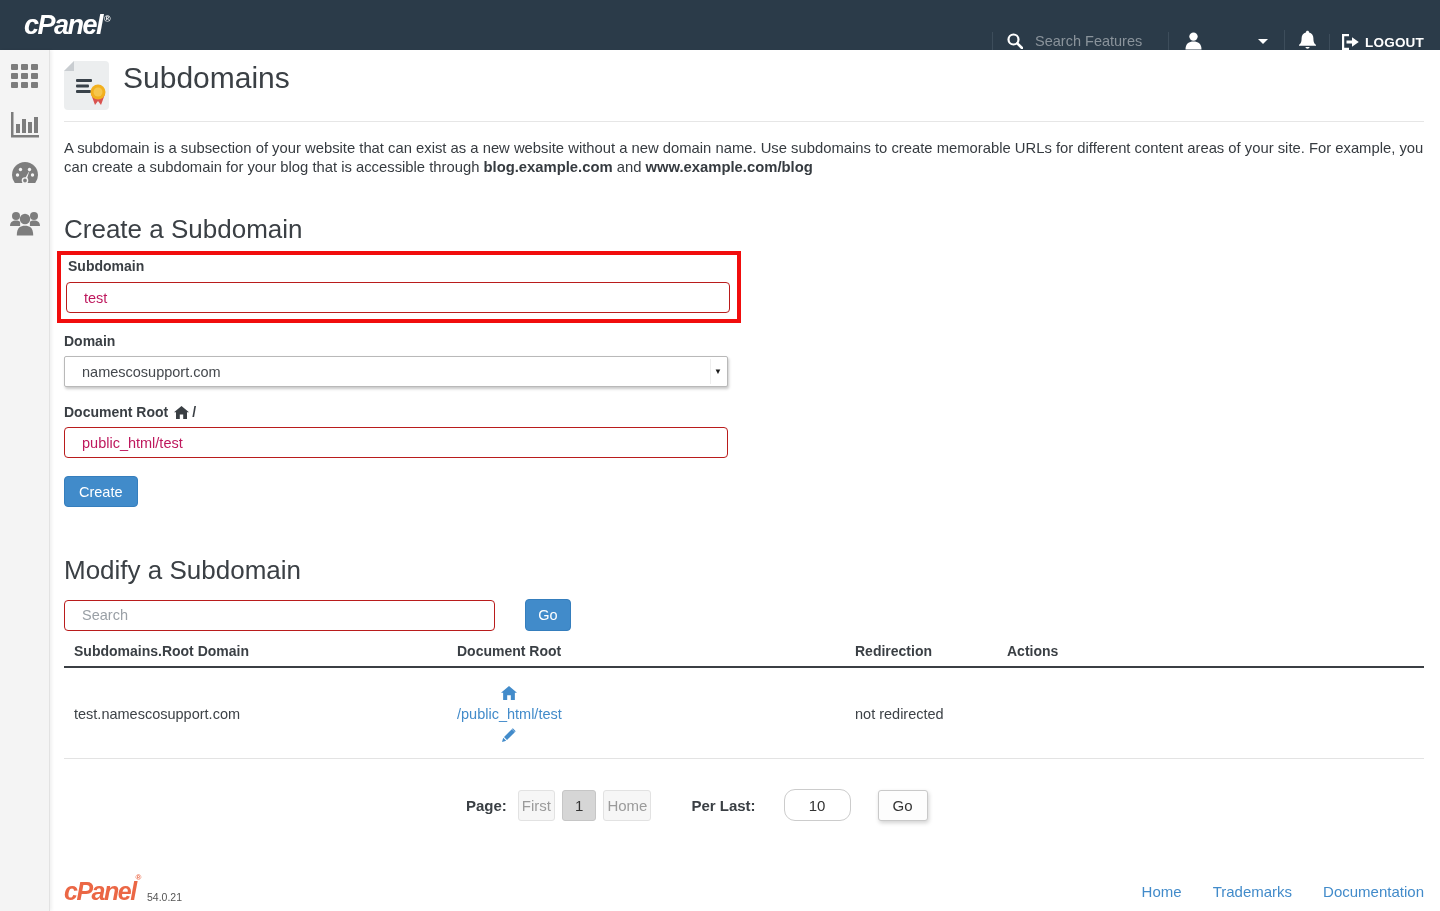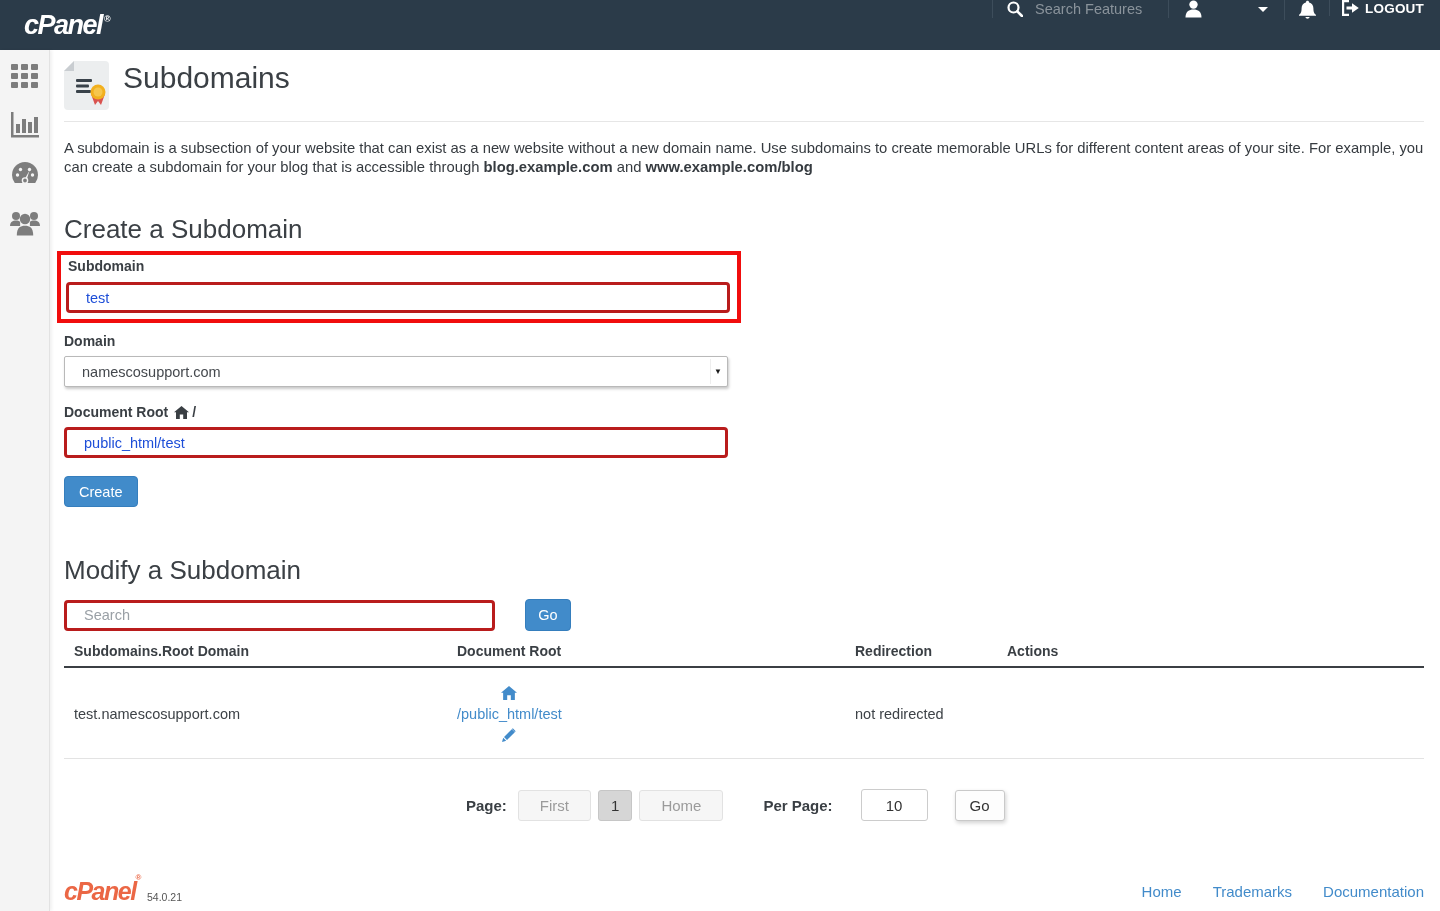--- a/index.html
+++ b/index.html
@@ -12,21 +12,21 @@
 
   
   .navbar {
     height:50px; background:#2b3b49; display:flex; align-items:stretch; color:#fff;
   }
   .brand {
     margin-left:24px; display:flex; align-items:center;
     font-size:27px; font-style:italic; font-weight:bold; letter-spacing:-1.5px;
   }
   .brand sup { font-size:9px; margin-left:2px; margin-top:-12px; font-style:normal; }
-  .nav-right { margin-left:auto; display:flex; align-items:flex-start; }
+  .nav-right { margin-left:auto; display:flex; align-items:flex-end; }
   .nav-cell { display:flex; align-items:center; border-left:1px solid #3d4d5b; }
   .nav-search { width:176px; padding:0 14px; gap:10px; }
   .nav-search input {
     background:transparent; border:none; outline:none; color:#cfd6db;
     font-size:14.5px; width:130px; font-family:"Liberation Sans",sans-serif;
   }
   .nav-search input::placeholder { color:#8a939b; }
   .nav-user { width:116px; padding:0 16px; justify-content:space-between; cursor:pointer; }
   .nav-bell { width:45px; justify-content:center; cursor:pointer; }
   .nav-logout { padding:0 16px 0 12px; gap:6px; cursor:pointer; font-size:13.5px; font-weight:bold; letter-spacing:0.2px; }
@@ -60,22 +60,22 @@
   .field-label { font-size:14px; font-weight:bold; color:#3a3f44; line-height:19px; display:flex; align-items:center; gap:3px; }
 
   .red-box {
     margin-top:6px; margin-left:-7px;
     border:4px solid #f10d0d;
     width:684px; padding:2px 5px 6px 5px;
   }
   .red-box .field-label { margin-left:2px; margin-bottom:6px; }
 
   .text-input {
-    width:664px; height:31px; border:3px solid #b91c1c; border-radius:4px;
-    padding:0 12px 0 17px; font-size:14.5px; color:#1d4ed8; outline:none;
+    width:664px; height:31px; border:1px solid #b91c1c; border-radius:4px;
+    padding:0 12px 0 17px; font-size:14.5px; color:#be185d; outline:none;
     font-family:"Liberation Sans",sans-serif; background:#fff;
   }
   .text-input::placeholder { color:#9aa0a6; }
 
   .form-group { margin-top:9px; }
   .form-group .text-input, .form-group .select { margin-top:5px; }
   .docroot-group { margin-top:16px; }
 
   .select {
     width:664px; height:31px; border:1px solid #b9b9b9; border-radius:2px;
@@ -107,30 +107,30 @@
   .t-head > div { font-size:14px; font-weight:bold; color:#3a3f44; }
   .t-row { border-bottom:1px solid #e3e3e3; padding:18px 0 16px 0; font-size:14.5px; color:#3d4247; }
   .cell-pad { padding-left:10px; }
   .actions-cell { display:flex; gap:88px; padding-left:16px; }
   a.blue-link { color:#428bca; text-decoration:none; display:inline-flex; align-items:center; gap:6px; cursor:pointer; font-size:14.5px;flex-direction:column; }
 
   
   .pagination { margin-top:30px; display:flex; align-items:center; margin-left:402px; }
   .pag-label { font-size:15px; font-weight:bold; color:#3a3f44; }
   .page-btn {
-    font-size:15px; border-radius:3px; padding:6px 21px; cursor:pointer;
+    font-size:15px; border-radius:3px; padding:6px 3px; cursor:pointer;
     font-family:"Liberation Sans",sans-serif;
   }
   .page-ghost { background:#f6f6f6; border:1px solid #e2e2e2; color:#9b9b9b; }
   .page-active { background:#d6d6d6; border:1px solid #c6c6c6; color:#333; padding:6px 12px; }
   .pag-group { margin-left:11px; display:flex; gap:7px; }
   .per-page-label { margin-left:40px; }
   .per-page-input {
     margin-left:28px; width:67px; height:32px; text-align:center;
-    border:1px solid #cccccc; border-radius:3px; font-size:15px; color:#333; outline:none;
+    border:1px solid #cccccc; border-radius:11px; font-size:15px; color:#333; outline:none;
     font-family:"Liberation Sans",sans-serif;
   }
   .per-page-go {
     margin-left:27px; background:#fdfdfd; border:1px solid #c9c9c9; color:#333;
     border-radius:3px; padding:6px 14px; font-size:15px; cursor:pointer;
     box-shadow:1px 2px 4px rgba(0,0,0,0.18);
     font-family:"Liberation Sans",sans-serif;
   }
 
   
@@ -338,21 +338,21 @@
     </div>
   </div>
 
   <div class="pagination">
     <span class="pag-label">Page:</span>
     <span class="pag-group">
       <button class="page-btn page-ghost">First</button>
       <button class="page-btn page-active">1</button>
       <button class="page-btn page-ghost">Home</button>
     </span>
-    <span class="pag-label per-page-label">Per Page:</span>
+    <span class="pag-label per-page-label">Per Last:</span>
     <input type="text" class="per-page-input" value="10" style="">
     <button class="per-page-go">Go</button>
   </div>
 
   <div class="footer">
     <div class="footer-brand">
       <span>cPanel</span>
         <sup>®</sup>
     </div>
     <span class="footer-version">54.0.21</span>

